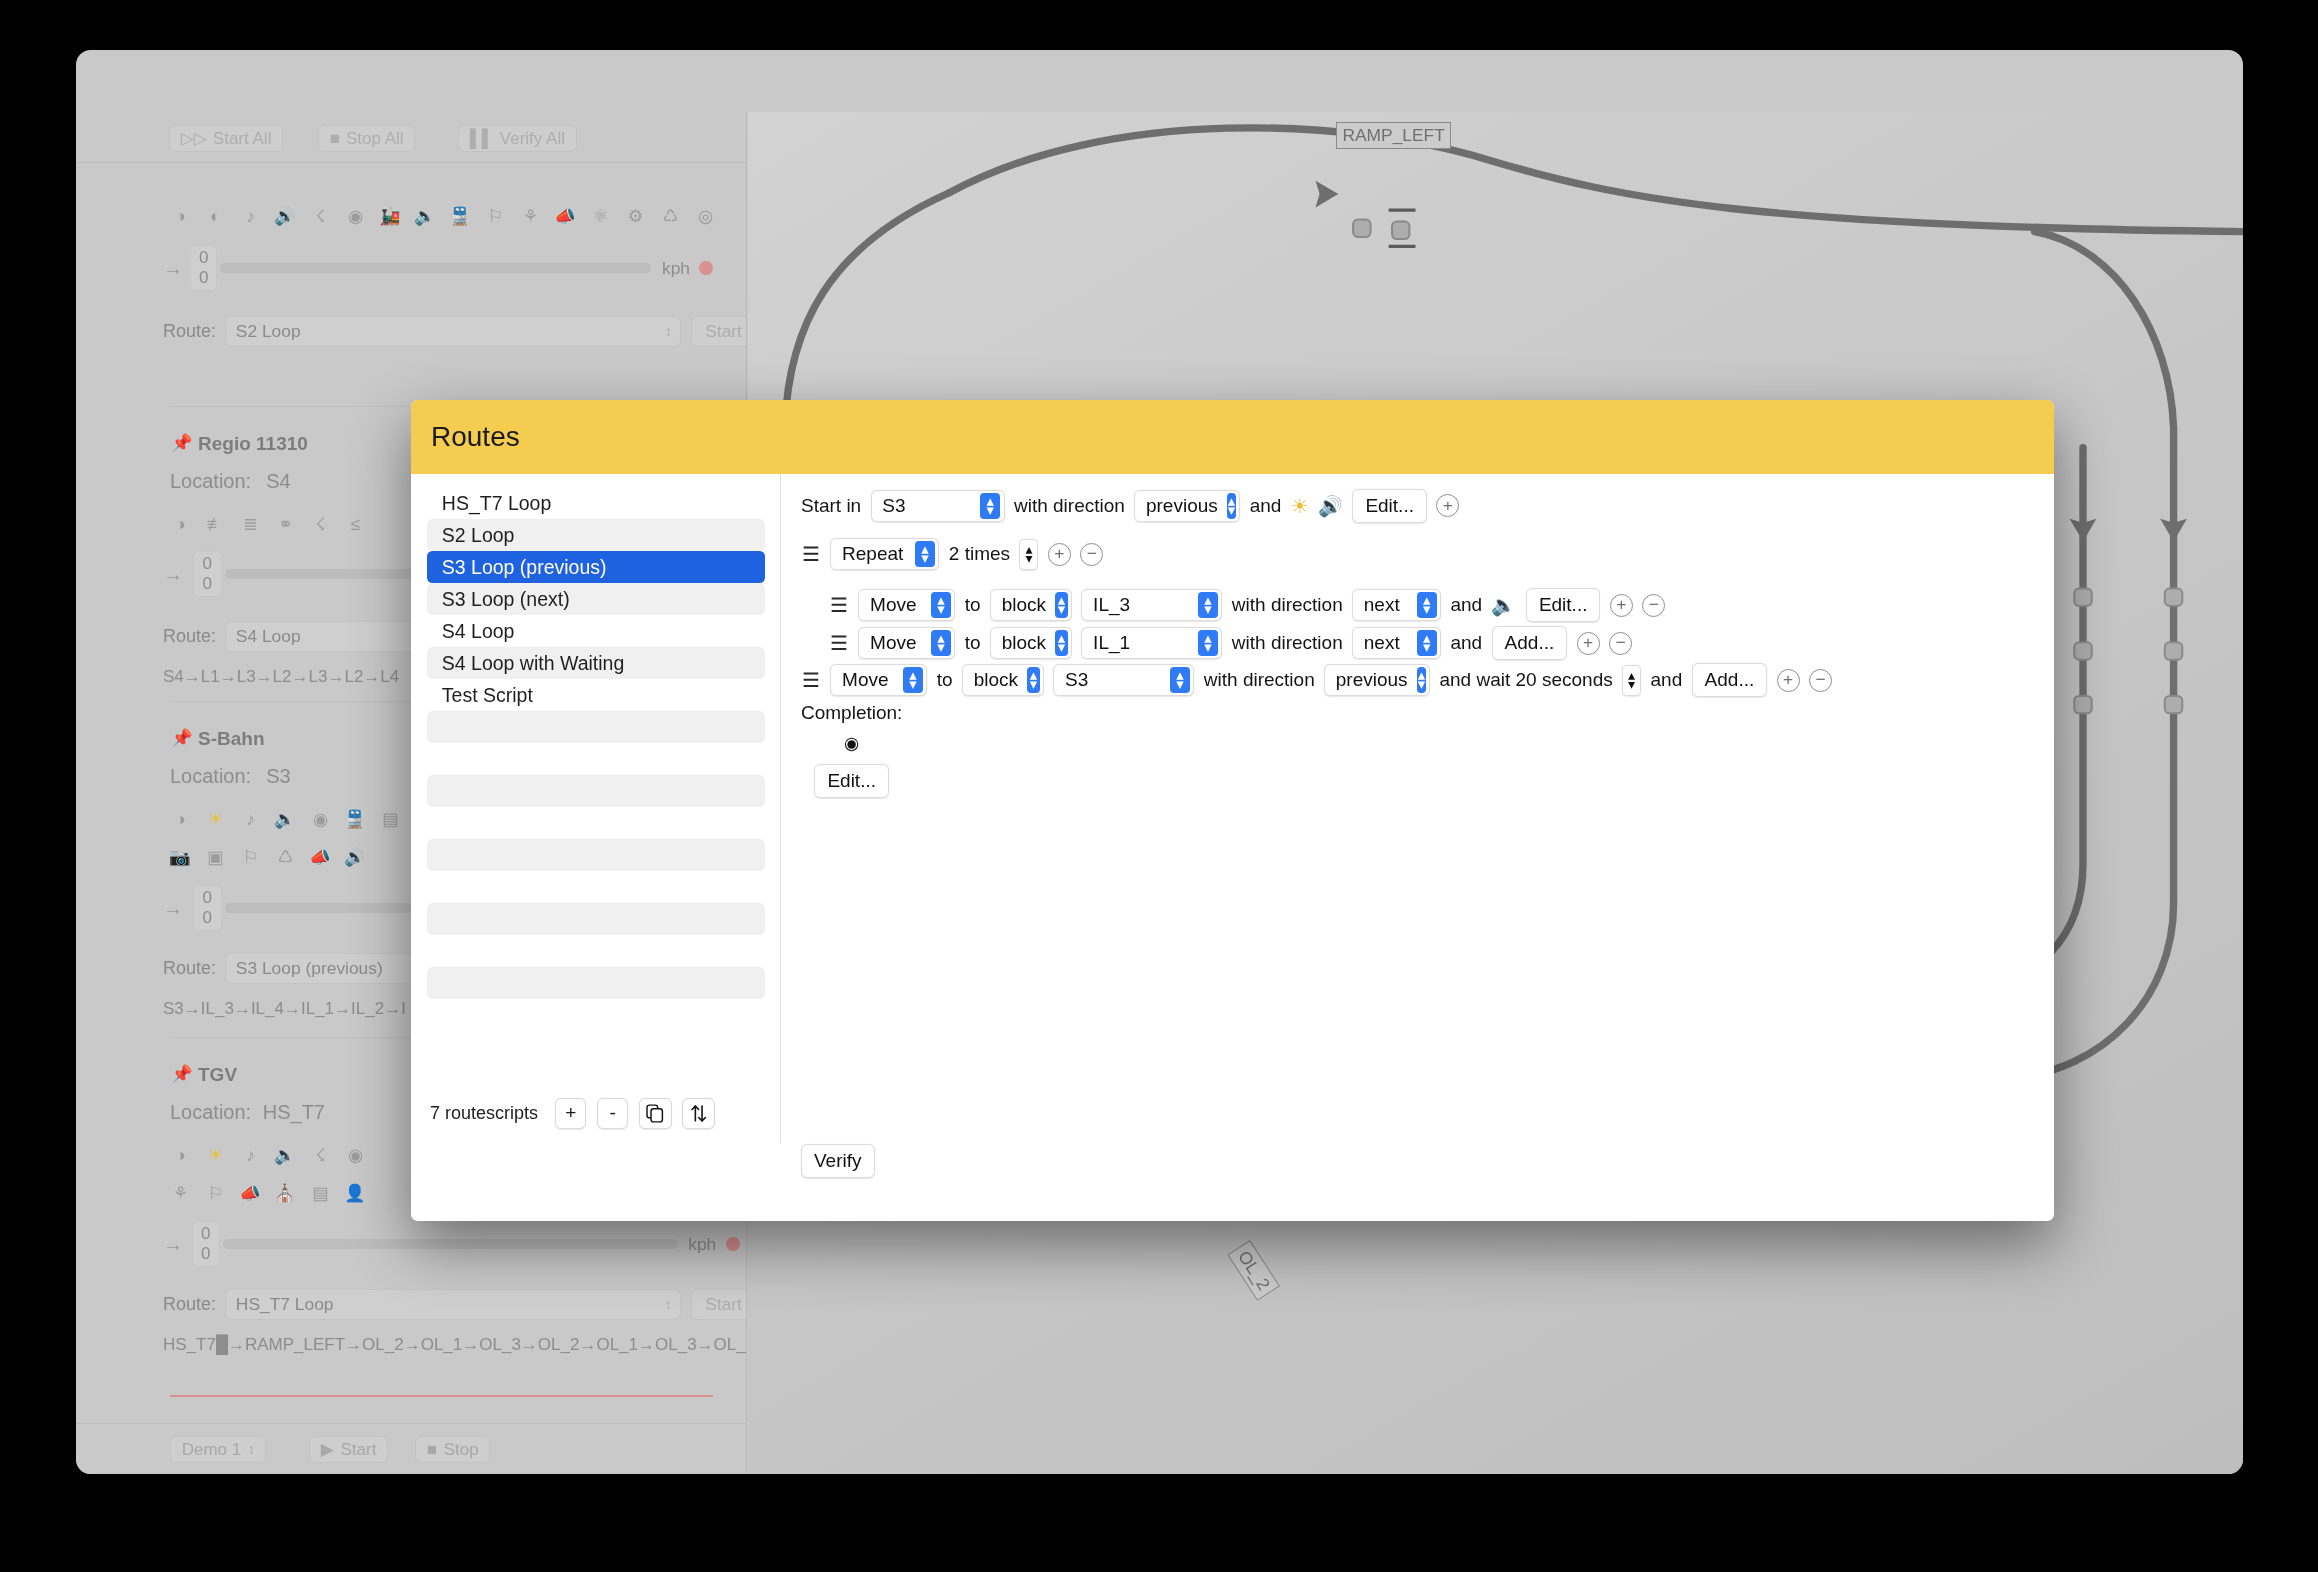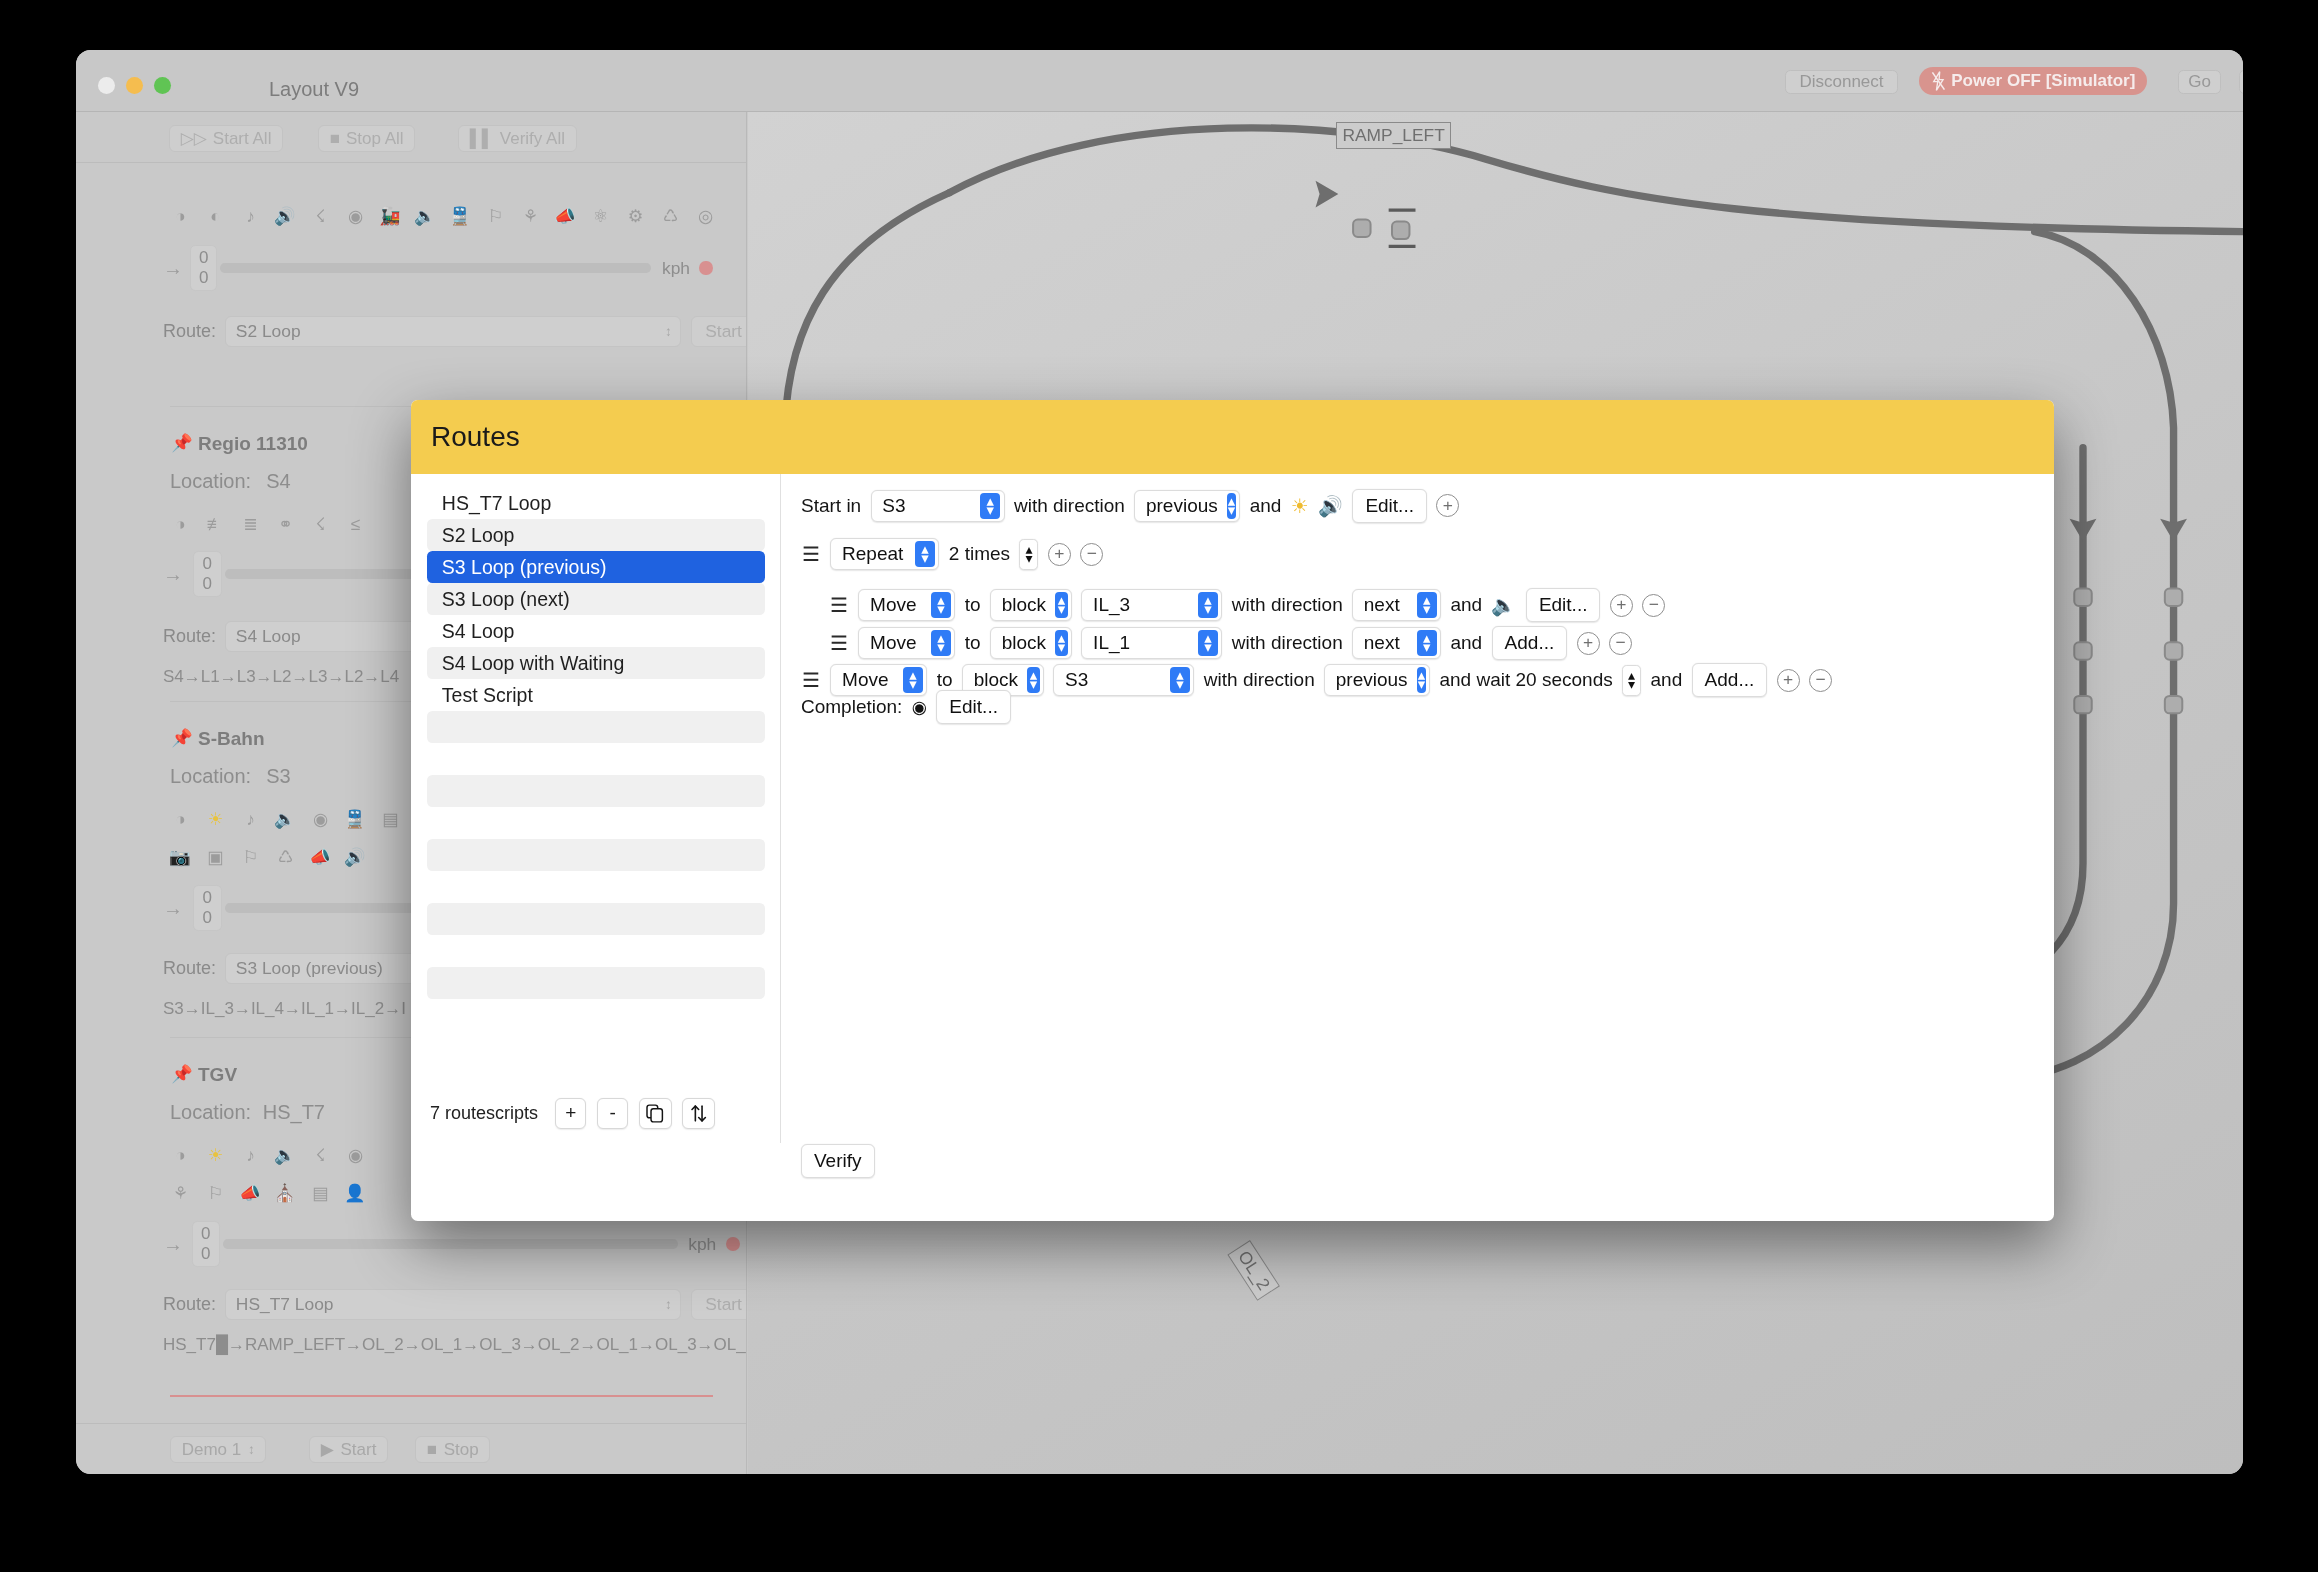--- a/index.html
+++ b/index.html
@@ -259,45 +259,20 @@
     background:#3b82f6; color:#fff; border-radius:6px;
     display:flex; align-items:center; justify-content:center;
     font-size:19px;
   }
 </style>
 </head>
 <body>
 
 <div id="app-window">
 
-  <div id="titlebar">
-    <div class="traffic" id="tl-close"></div>
-    <div class="traffic" id="tl-minimize"></div>
-    <div class="traffic" id="tl-zoom"></div>
-    <div id="window-title">Layout V9</div>
-
-    <div class="tb-btn" id="btn-disconnect">
-      <span>Disconnect</span>
-    </div>
-
-    <div id="btn-power">
-      <svg width="14.8" height="20" viewBox="0 0 22 30">
-        <path d="M13 1 L4 16 H10 L8 29 L18 13 H12 Z" fill="none" stroke="#f6ecec" stroke-width="2"></path>
-        <line x1="2" y1="2" x2="20" y2="28" stroke="#f6ecec" stroke-width="2.4"></line>
-      </svg>
-      <span>Power OFF [Simulator]</span>
-    </div>
-
-    <div class="tb-btn" id="btn-go">
-      <span>Go</span>
-    </div>
-    <div class="tb-btn" id="btn-eye">
-      
-    </div>
-  </div>
 
   <div id="left-panel">
 
     <div id="left-toolbar">
       <div class="lt-btn" id="lt-start">
         <span>▷▷</span>
         <span>Start All</span>
       </div>
       <div class="lt-btn" id="lt-stop">
         <span>■</span>
@@ -790,21 +765,21 @@
               <span>▾</span>
             </span>
           <span>and</span>
           <div class="plainbtn">
             <span>Add...</span>
           </div>
           <span class="circ-btn">+</span>
           <span class="circ-btn">−</span>
         </div>
 
-        <div class="erow" style="left:20px;top:216px;">
+        <div class="erow" style="left:20px;top:228px;flex-direction:column;">
           <span>Completion:</span>
           <span class="dark-ic">◉</span>
           <div class="plainbtn">
             <span>Edit...</span>
           </div>
         </div>
 
         <div class="plainbtn" id="verify-button-anchor" style="position:absolute;left:20px;top:670px;">
           <span>Verify</span>
         </div>

